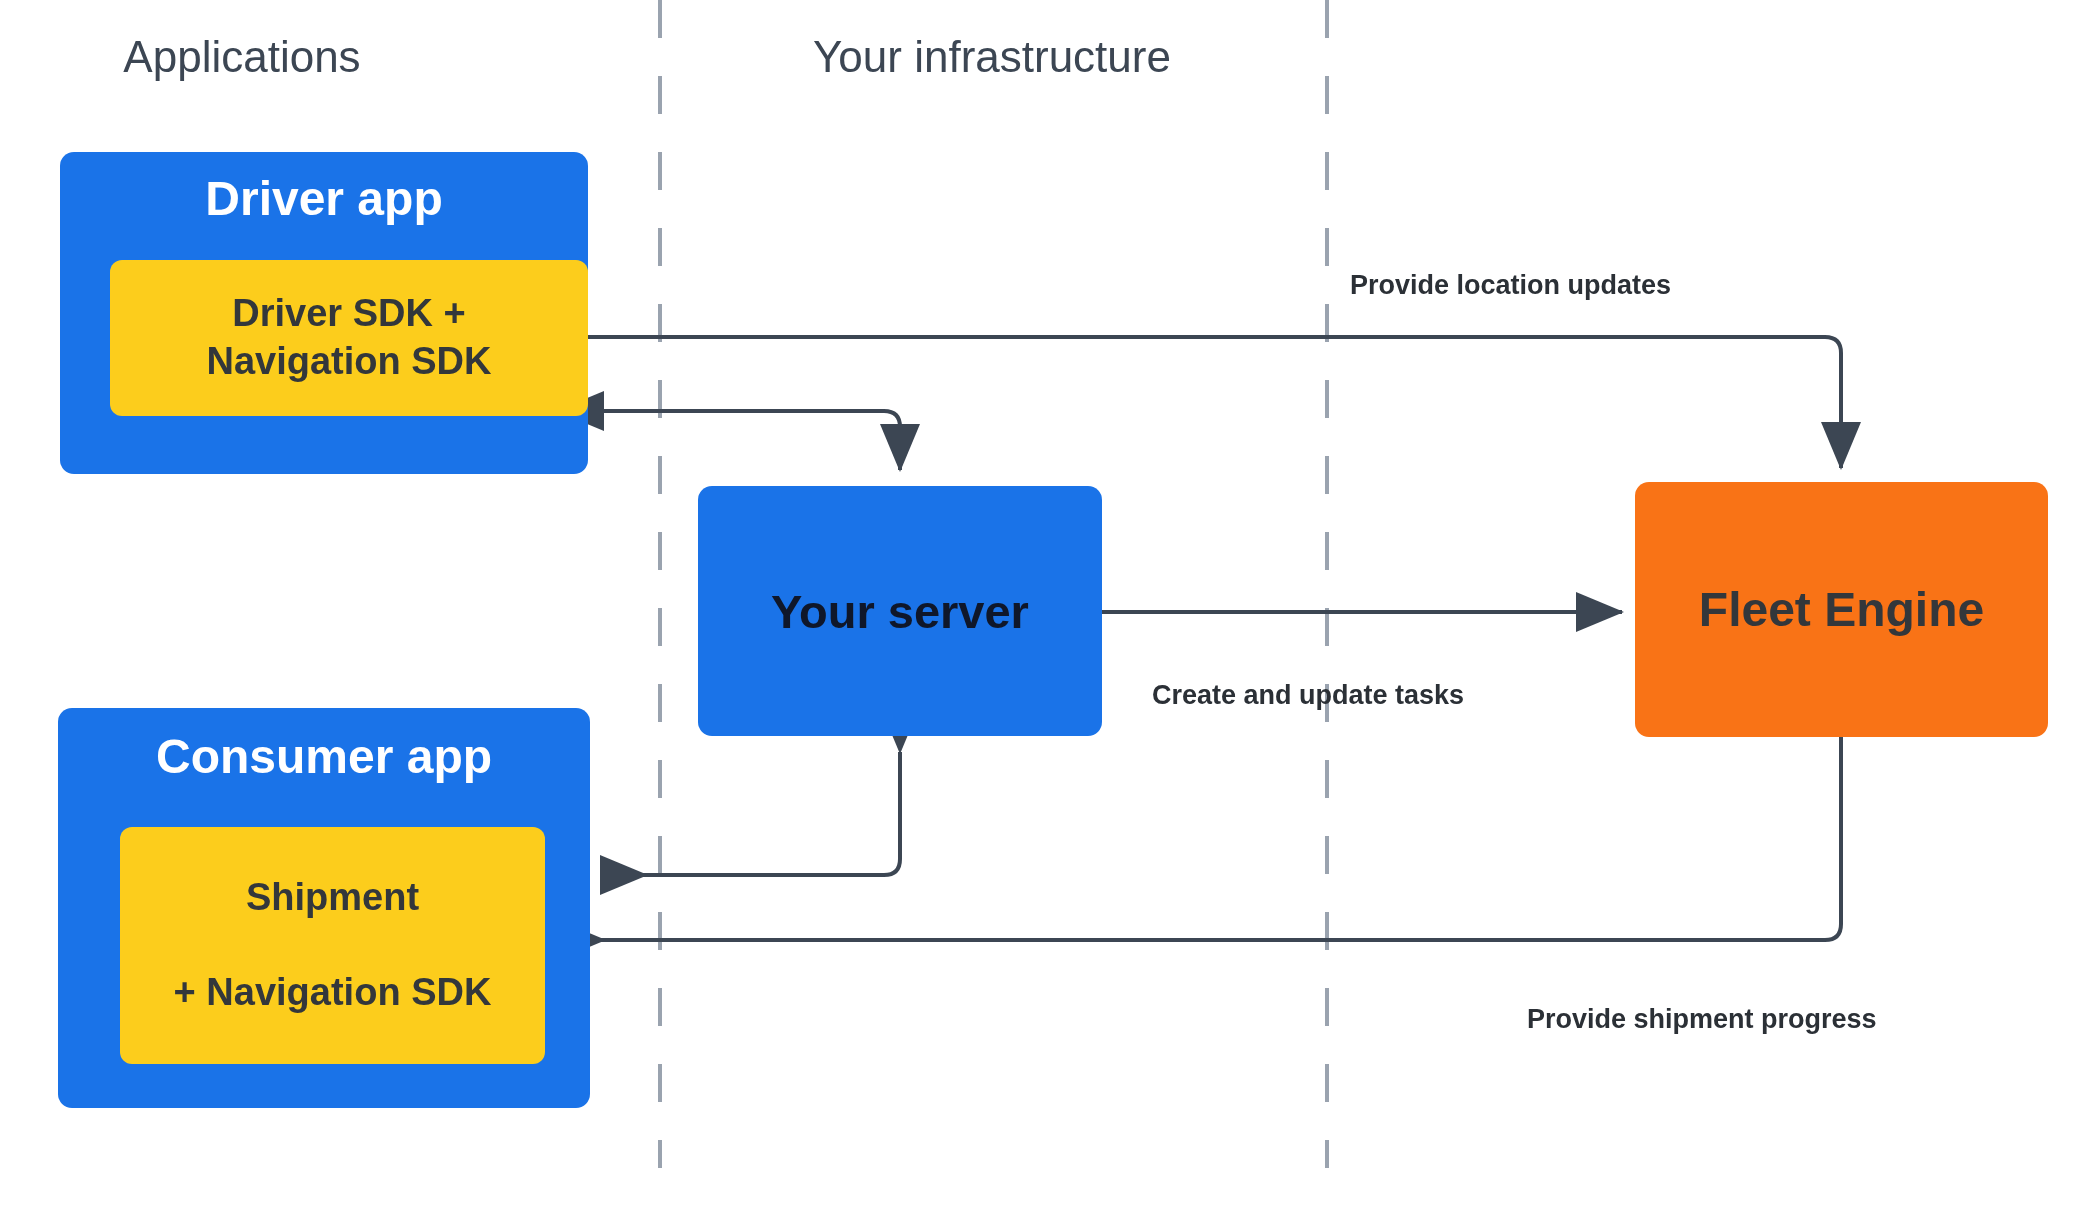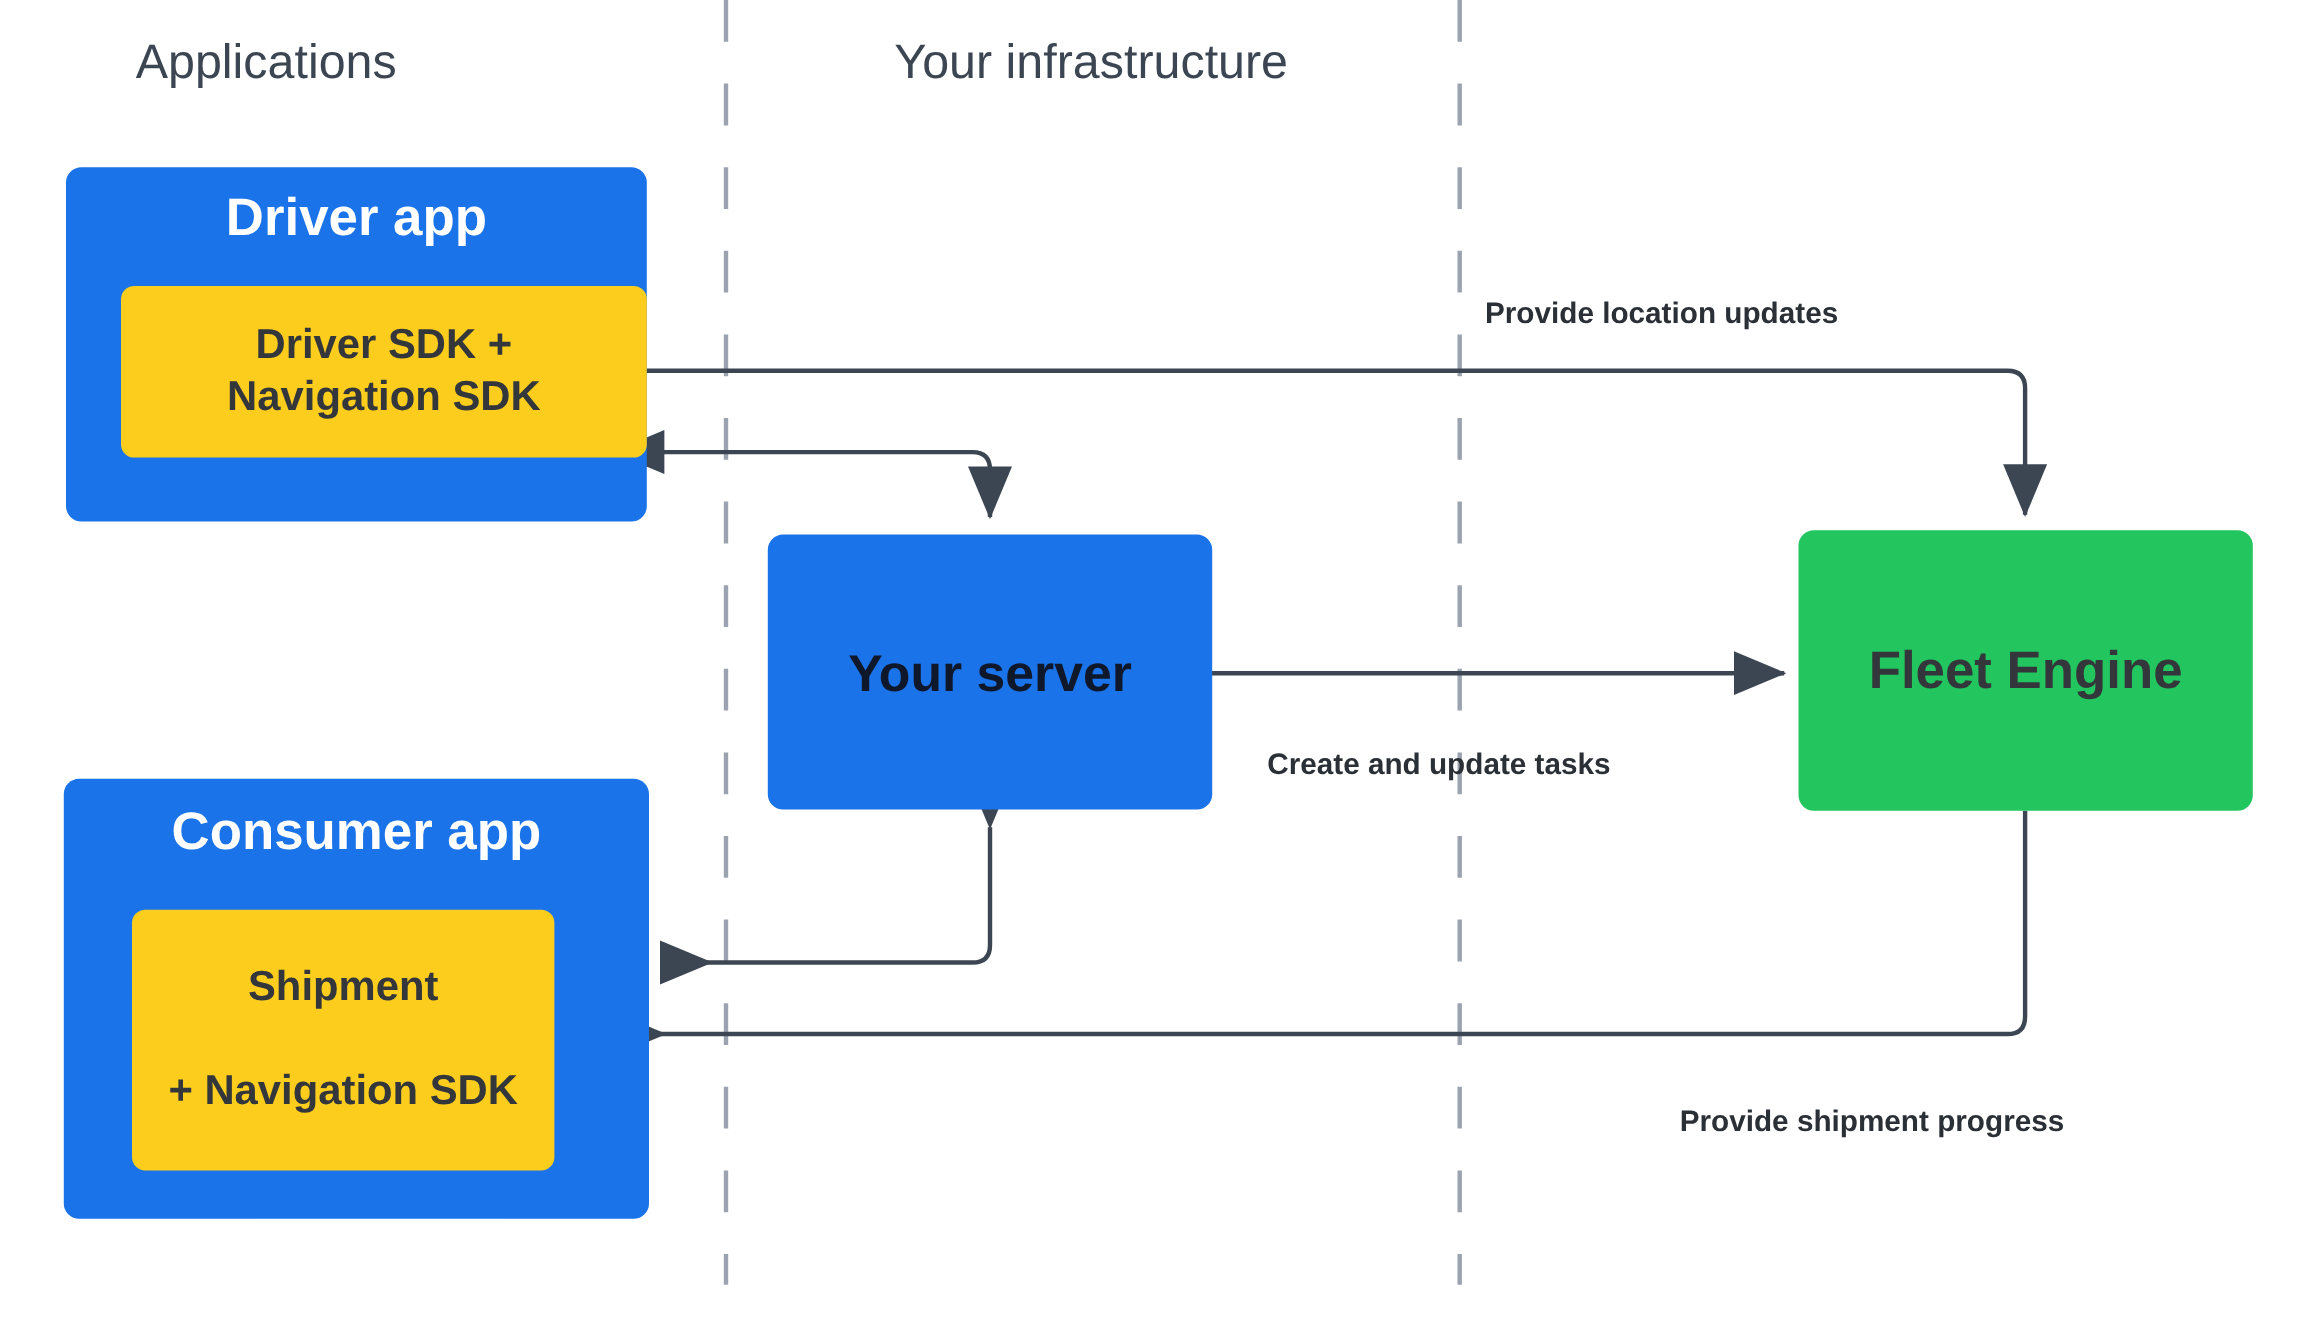--- a/index.html
+++ b/index.html
@@ -39,21 +39,21 @@
     box-sizing: border-box;
     border-radius: 14px;
     display: flex;
     flex-direction: column;
     align-items: center;
   }
   .node-blue {
     background: #1a73e8;
   }
   .node-yellow {
-    background: #22c55e;
+    background: #f97316;
   }
   .app-title {
     color: #ffffff;
     font-size: 48px;
     font-weight: bold;
     font-family: "Liberation Sans", sans-serif;
     text-align: center;
     line-height: 1.05;
     white-space: nowrap;
   }
@@ -148,21 +148,21 @@
   <div class="sdk-box" style="left:110px; top:260px; width:478px; height:156px;">
     <div class="sdk-text">
       <span>Driver SDK +</span><br>
       <span>Navigation SDK</span>
     </div>
   </div>
 
   <div class="node-box node-blue" style="left:58px; top:708px; width:532px; height:400px; padding-top:24px;">
     <div class="app-title">Consumer app</div>
   </div>
-  <div class="sdk-box" style="left:120px; top:827px; width:384px; height:237px;">
+  <div class="sdk-box" style="left:120px; top:827px; width:425px; height:237px;">
     <div class="sdk-text">
       <span>Shipment</span><br>
       <br>
       <span>+ Navigation SDK</span>
     </div>
   </div>
 
   <div class="node-box node-blue center-node" style="left:698px; top:486px; width:404px; height:250px; justify-content:center;">
     <div class="server-label">Your server</div>
   </div>

